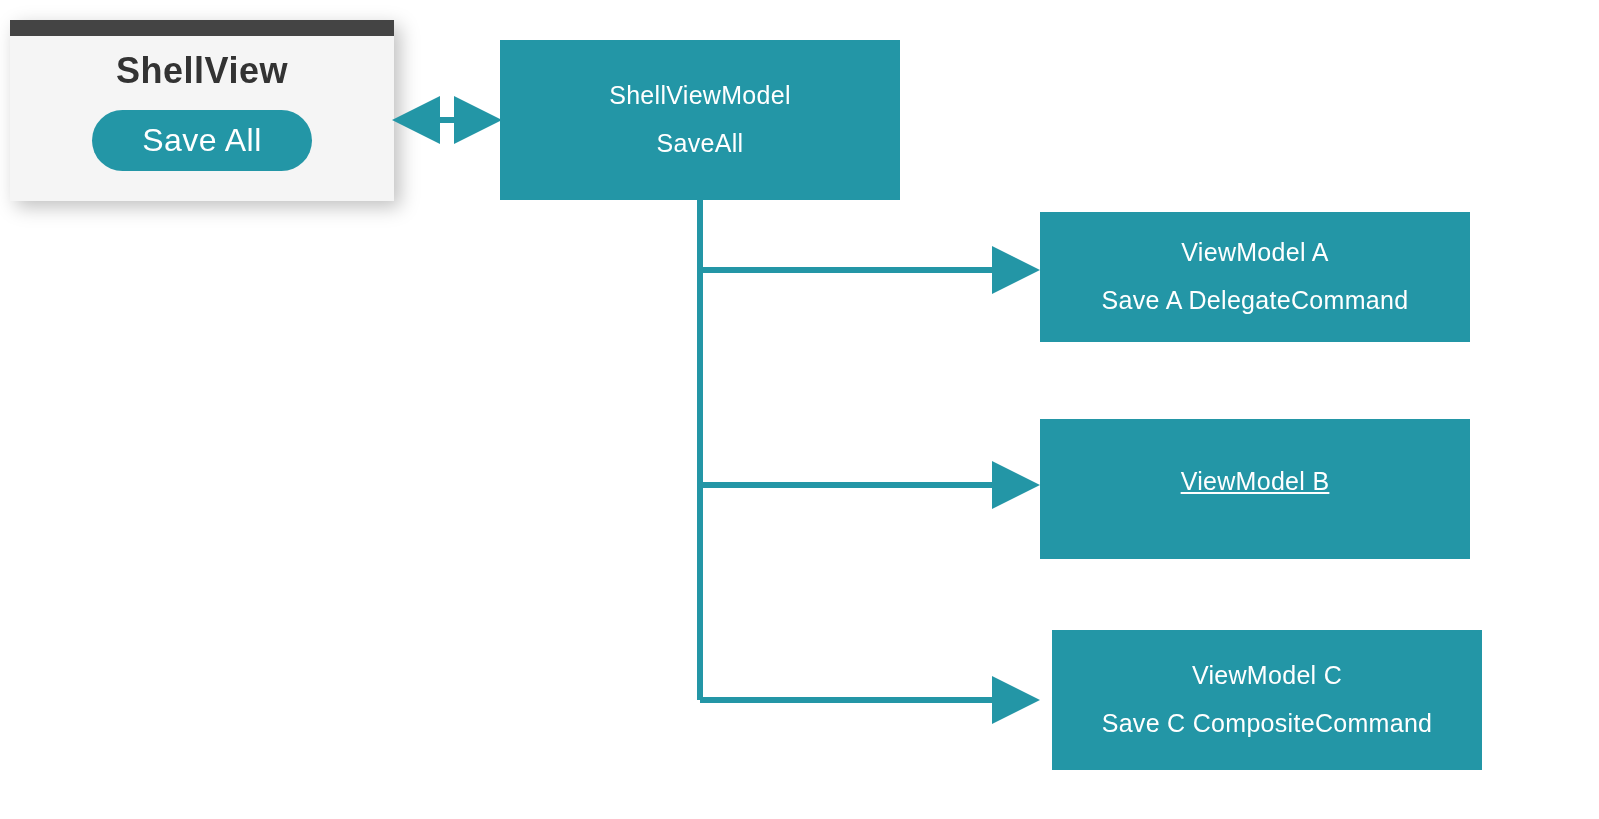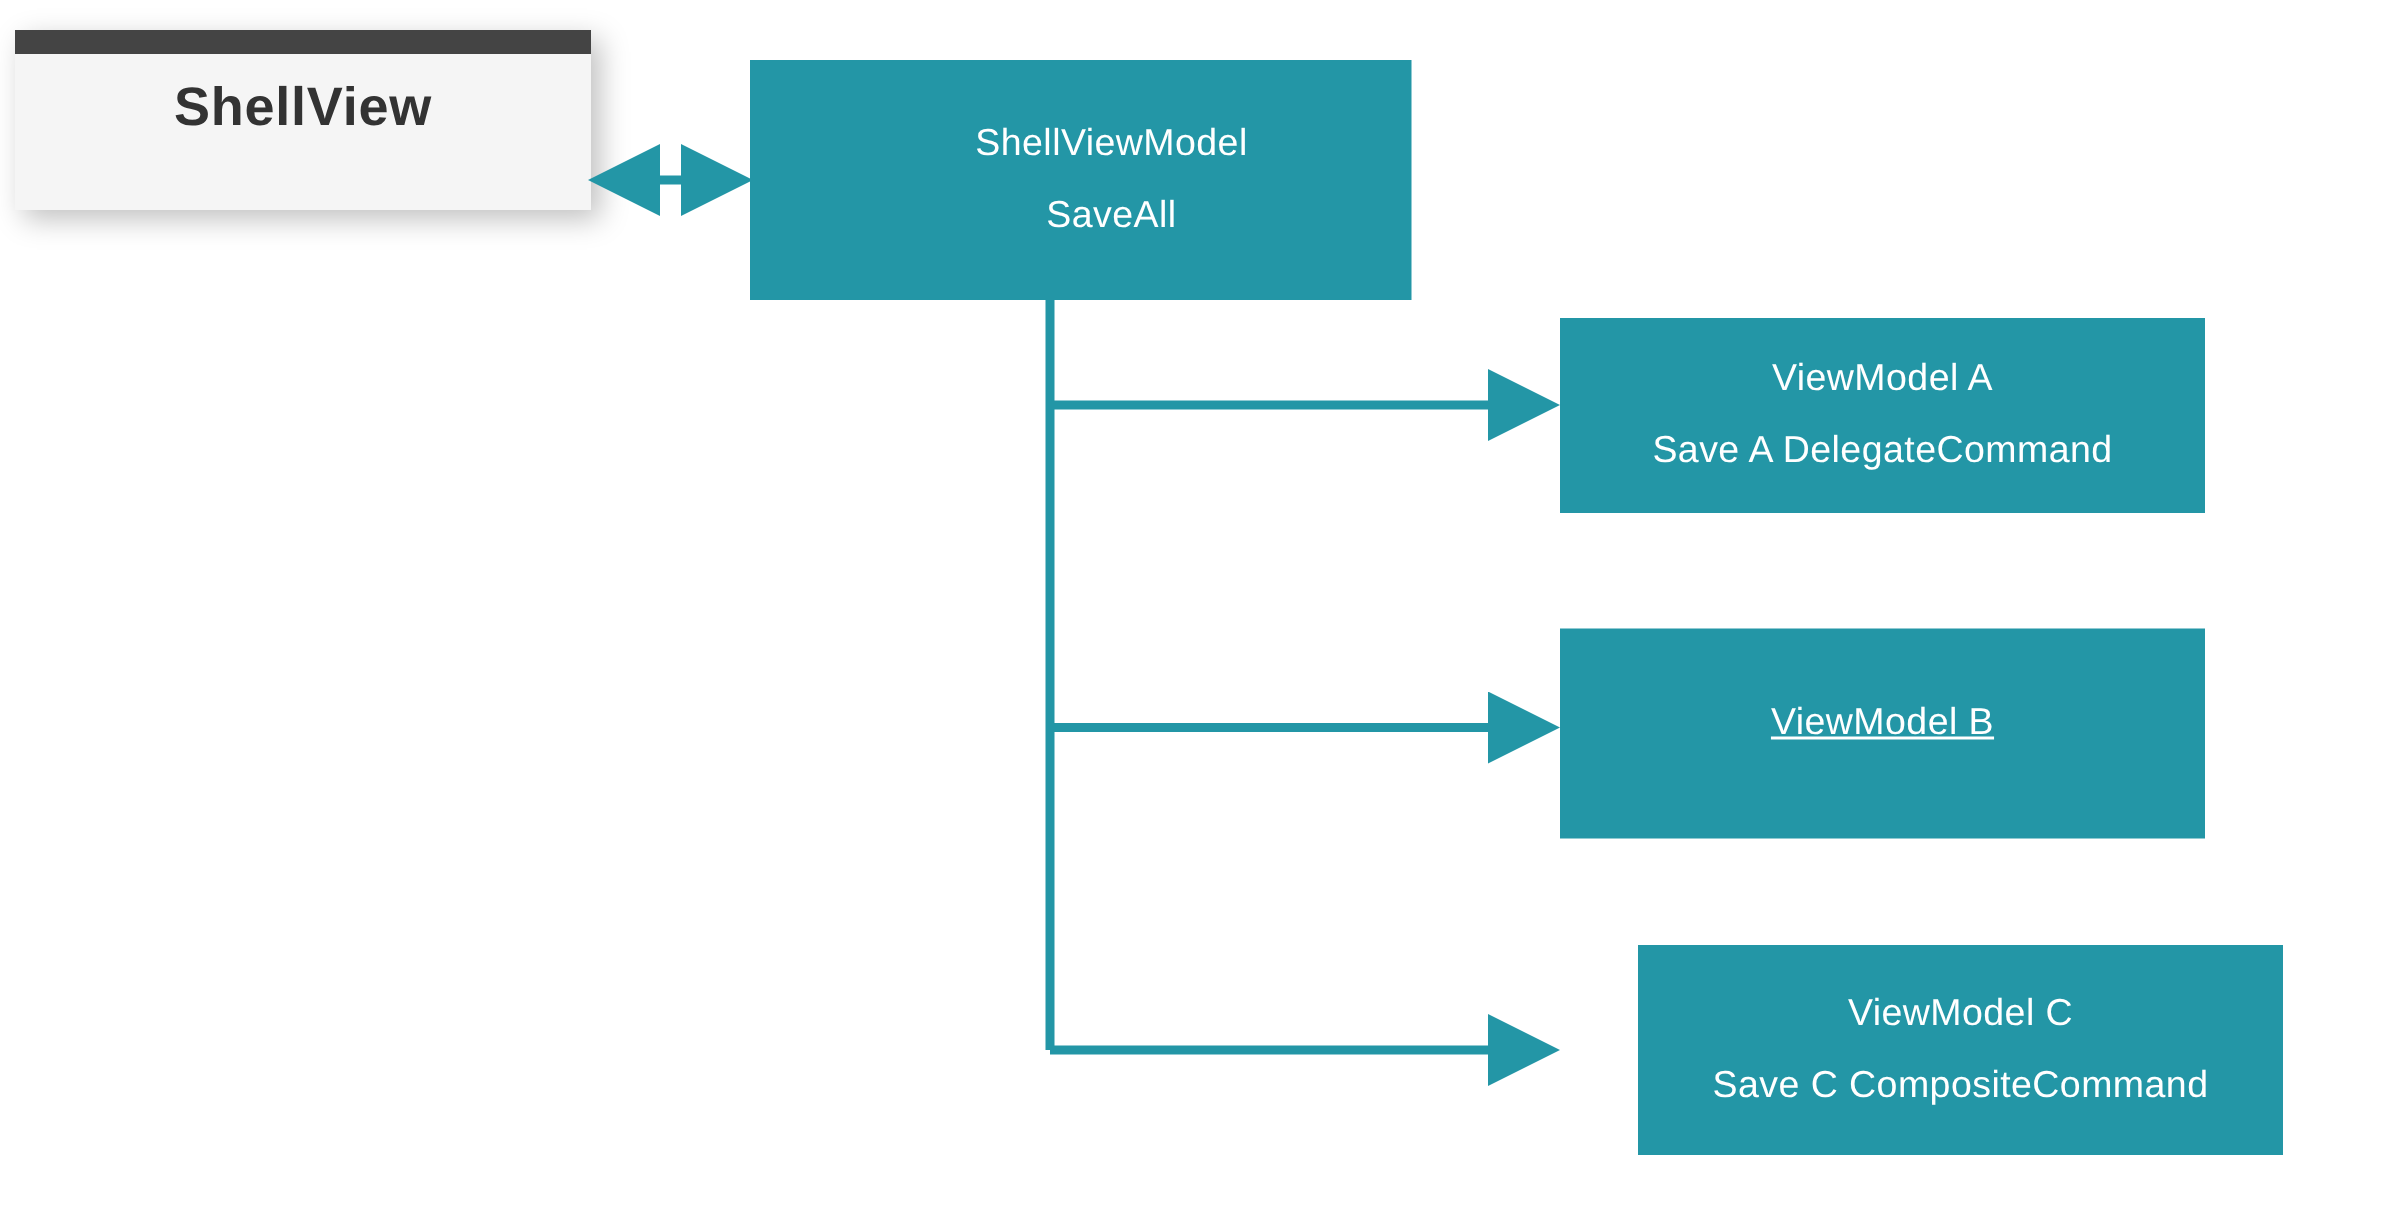--- a/index.html
+++ b/index.html
@@ -72,38 +72,39 @@
     pointer-events: none;
   }
 </style>
 </head>
 <body>
 
 <div class="shell-window">
   <div class="shell-titlebar"></div>
   <div class="shell-body">
     <div class="shell-title">ShellView</div>
+    <div class="save-all-btn">Save All</div>
   </div>
 </div>
 
-<div class="teal-box" style="left:500px; top:40px; width:400px; height:160px;padding-left:41px;">
+<div class="teal-box" style="left:500px; top:40px; width:400px; height:160px;">
   <div class="title-line">ShellViewModel</div>
   <div>SaveAll</div>
 </div>
 
 <div class="teal-box" style="left:1040px; top:212px; width:430px; height:130px;">
   <div class="title-line">ViewModel A</div>
   <div>Save A DelegateCommand</div>
 </div>
 
 <div class="teal-box" style="left:1040px; top:419px; width:430px; height:140px;text-decoration:underline;">
   <div class="title-line">ViewModel B</div>
 </div>
 
-<div class="teal-box" style="left:1092px; top:630px; width:430px; height:140px;">
+<div class="teal-box" style="left:1052px; top:630px; width:430px; height:140px;">
   <div class="title-line">ViewModel C</div>
   <div>Save C CompositeCommand</div>
 </div>
 
 <svg class="connectors" xmlns="http://www.w3.org/2000/svg">
   <defs>
     <marker id="arrow-end" viewBox="0 0 12 12" refX="10" refY="6" markerWidth="8" markerHeight="8" orient="auto-start-reverse">
       <path d="M 0 0 L 12 6 L 0 12 z" fill="#2396a6"></path>
     </marker>
     <marker id="arrow-start" viewBox="0 0 12 12" refX="2" refY="6" markerWidth="8" markerHeight="8" orient="auto">

